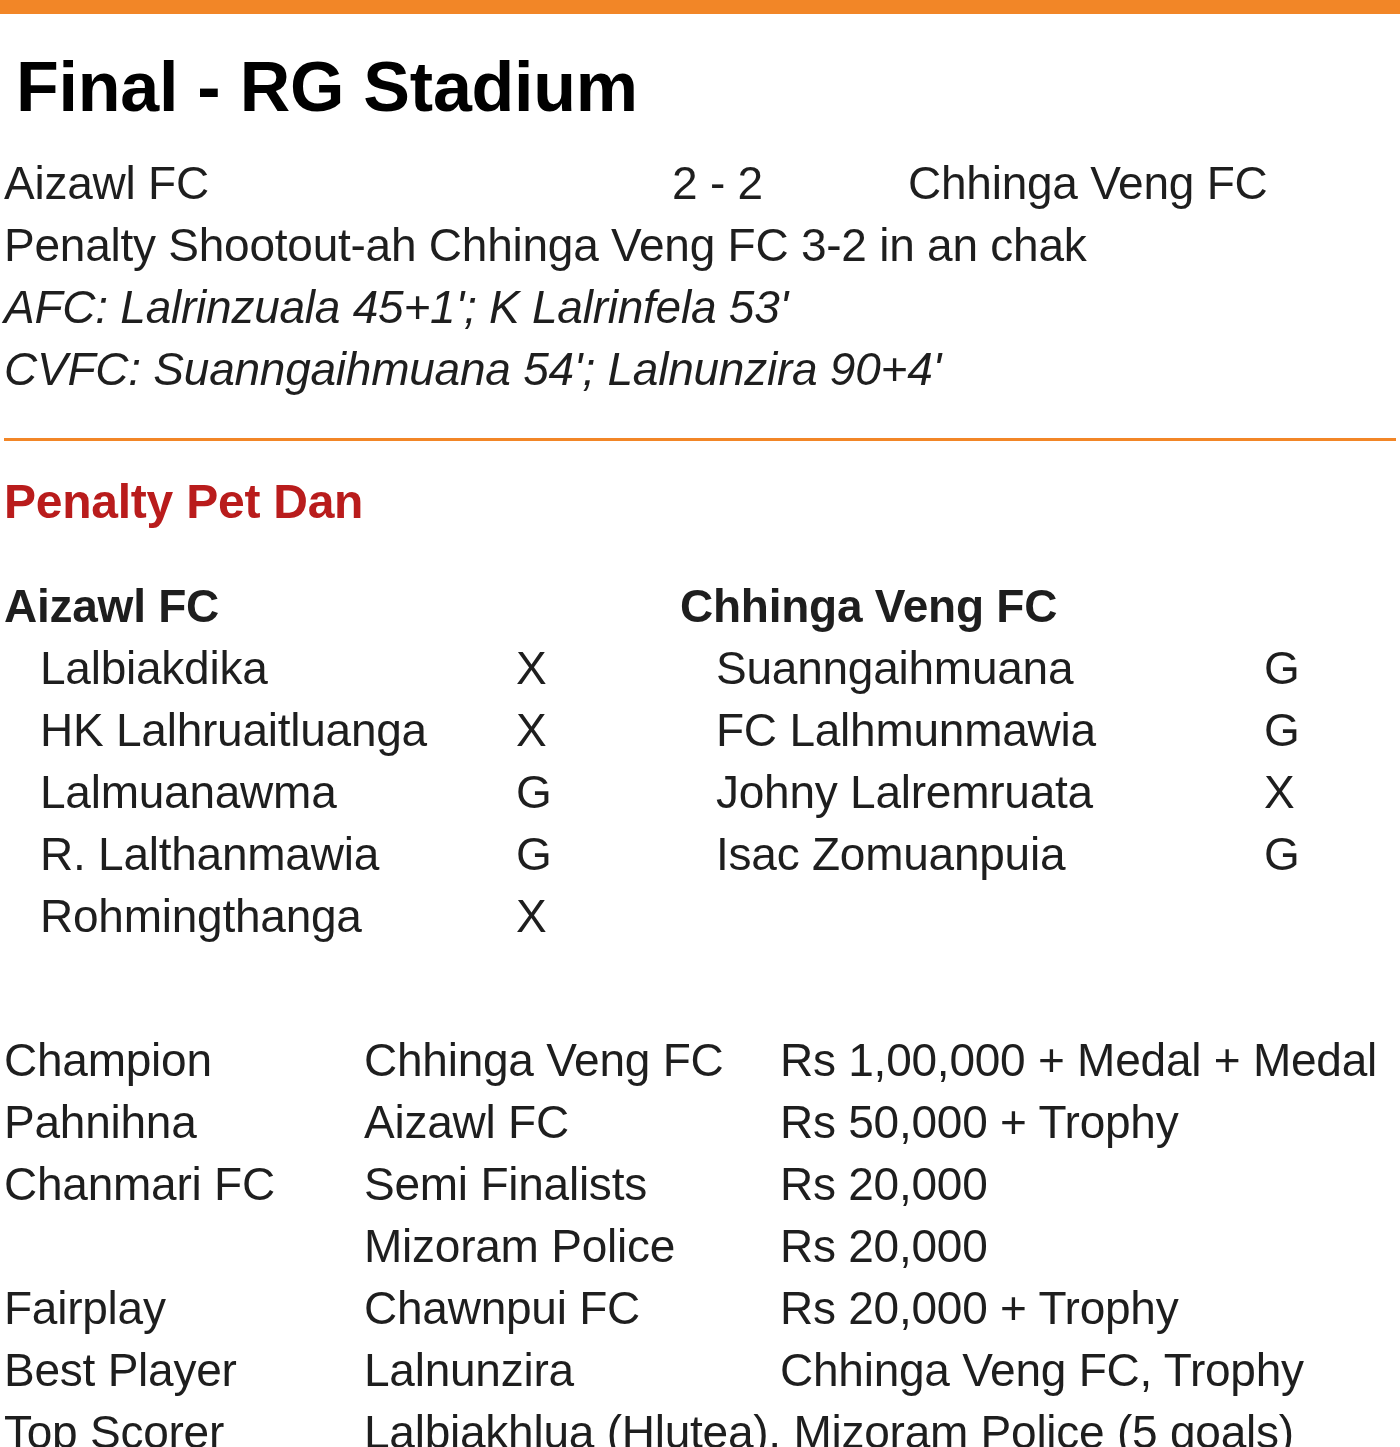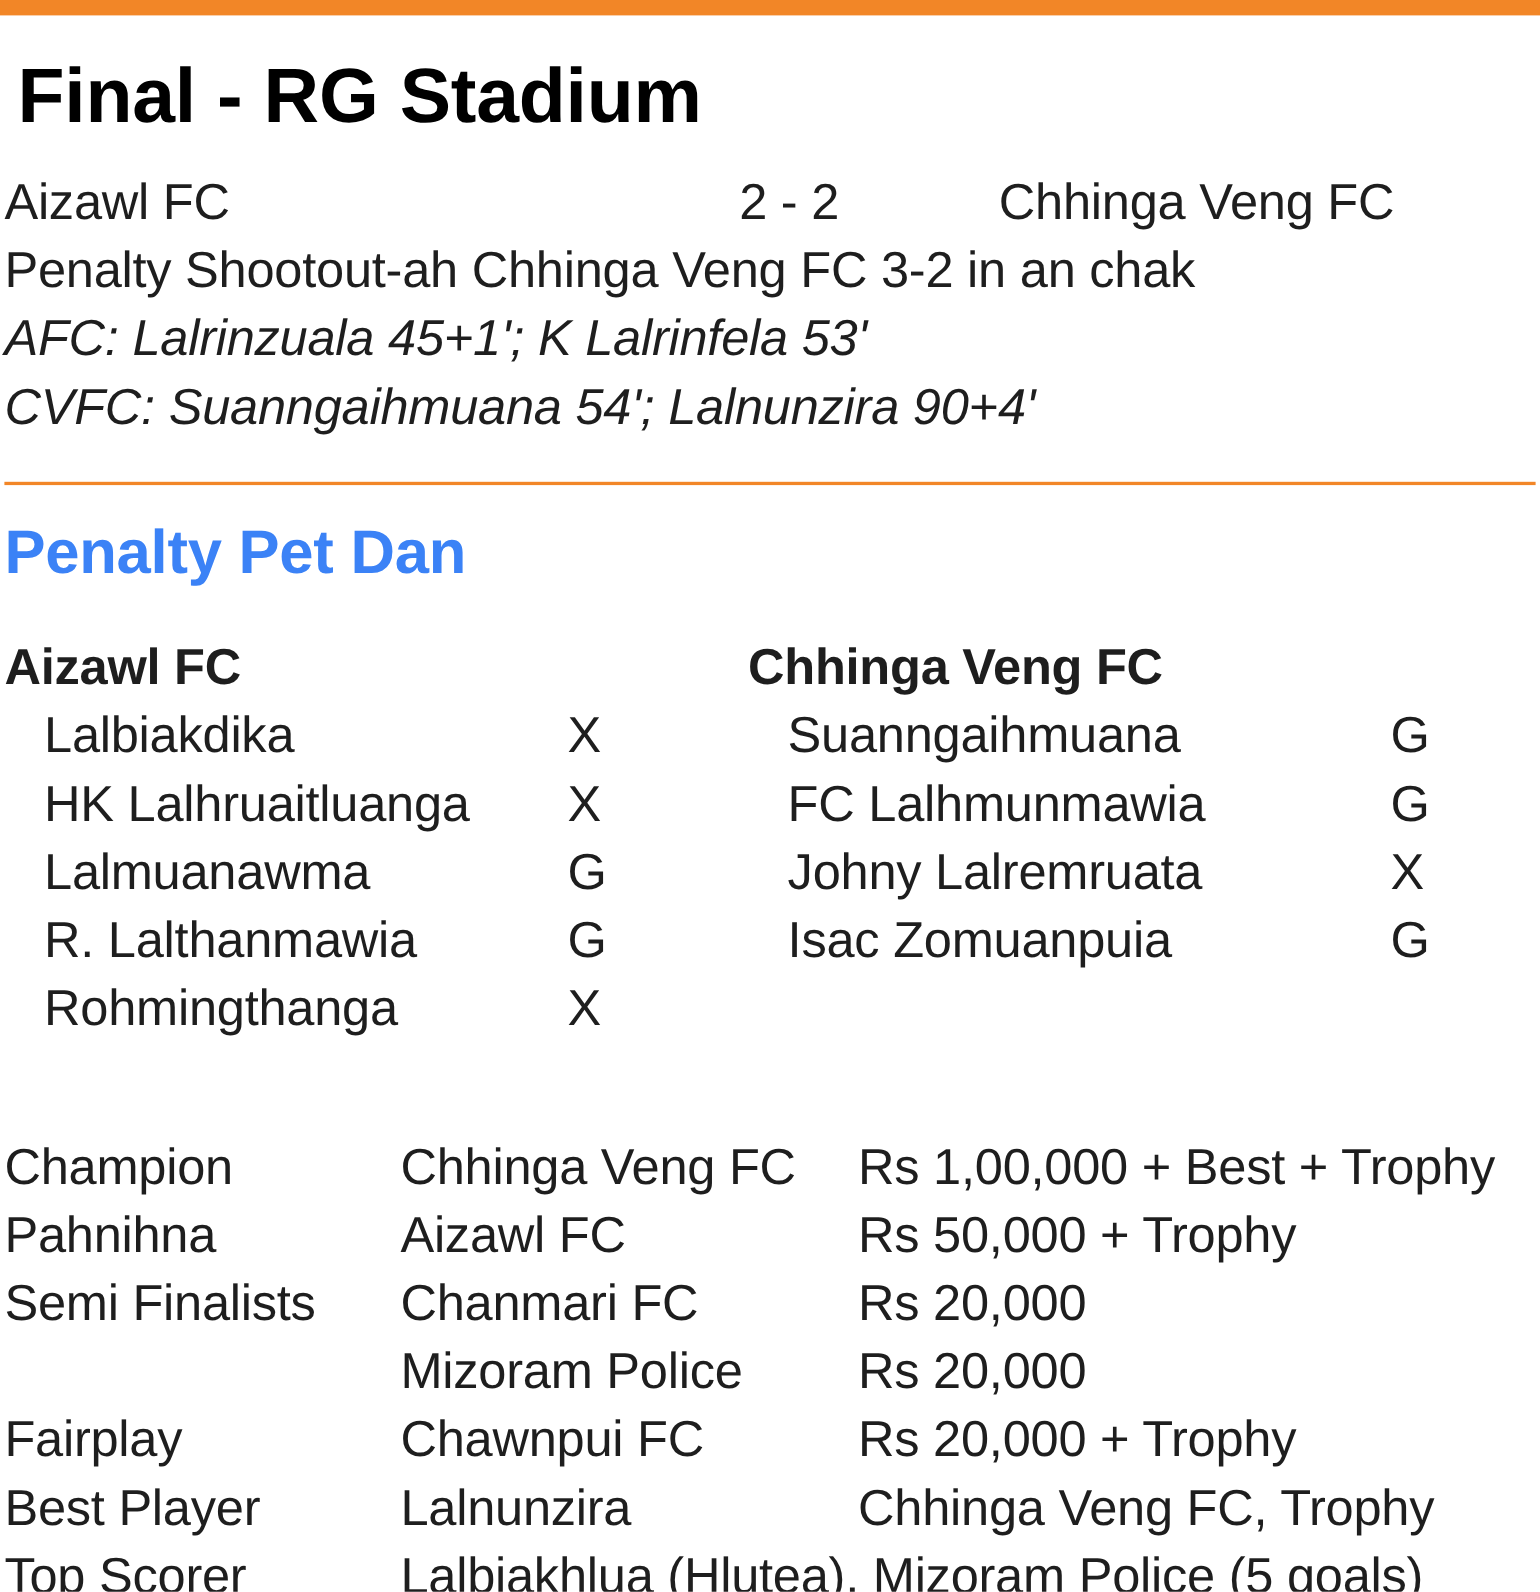--- a/index.html
+++ b/index.html
@@ -44,24 +44,24 @@
   .scorer-line {
     font-style: italic;
     white-space: nowrap;
   }
   .divider {
     border: none;
     border-top: 3px solid #F28627;
     margin: 38px 0 0 0;
   }
   .section-heading {
-    font-size: 56px;
+    font-size: 48px;
     line-height: 70px;
     font-weight: bold;
-    color: #3b82f6;
+    color: #b91c1c;
     margin: 26px 0 1px 0;
     white-space: nowrap;
   }
   .pen-grid {
     display: grid;
     grid-template-columns: 676px 1fr;
     margin-top: 38px;
     font-size: 46px;
     line-height: 62px;
   }
@@ -156,28 +156,28 @@
         <span>Isac Zomuanpuia</span>
         <span>G</span>
       </div>
     </div>
 
   </div>
 
   <div class="awards">
     <div>Champion</div>
     <div>Chhinga Veng FC</div>
-    <div>Rs 1,00,000 + Best + Trophy</div>
+    <div>Rs 1,00,000 + Medal + Medal</div>
 
     <div>Pahnihna</div>
     <div>Aizawl FC</div>
     <div>Rs 50,000 + Trophy</div>
 
+    <div>Chanmari FC</div>
     <div>Semi Finalists</div>
-    <div>Chanmari FC</div>
     <div>Rs 20,000</div>
 
     <div></div>
     <div>Mizoram Police</div>
     <div>Rs 20,000</div>
 
     <div>Fairplay</div>
     <div>Chawnpui FC</div>
     <div>Rs 20,000 + Trophy</div>
 

